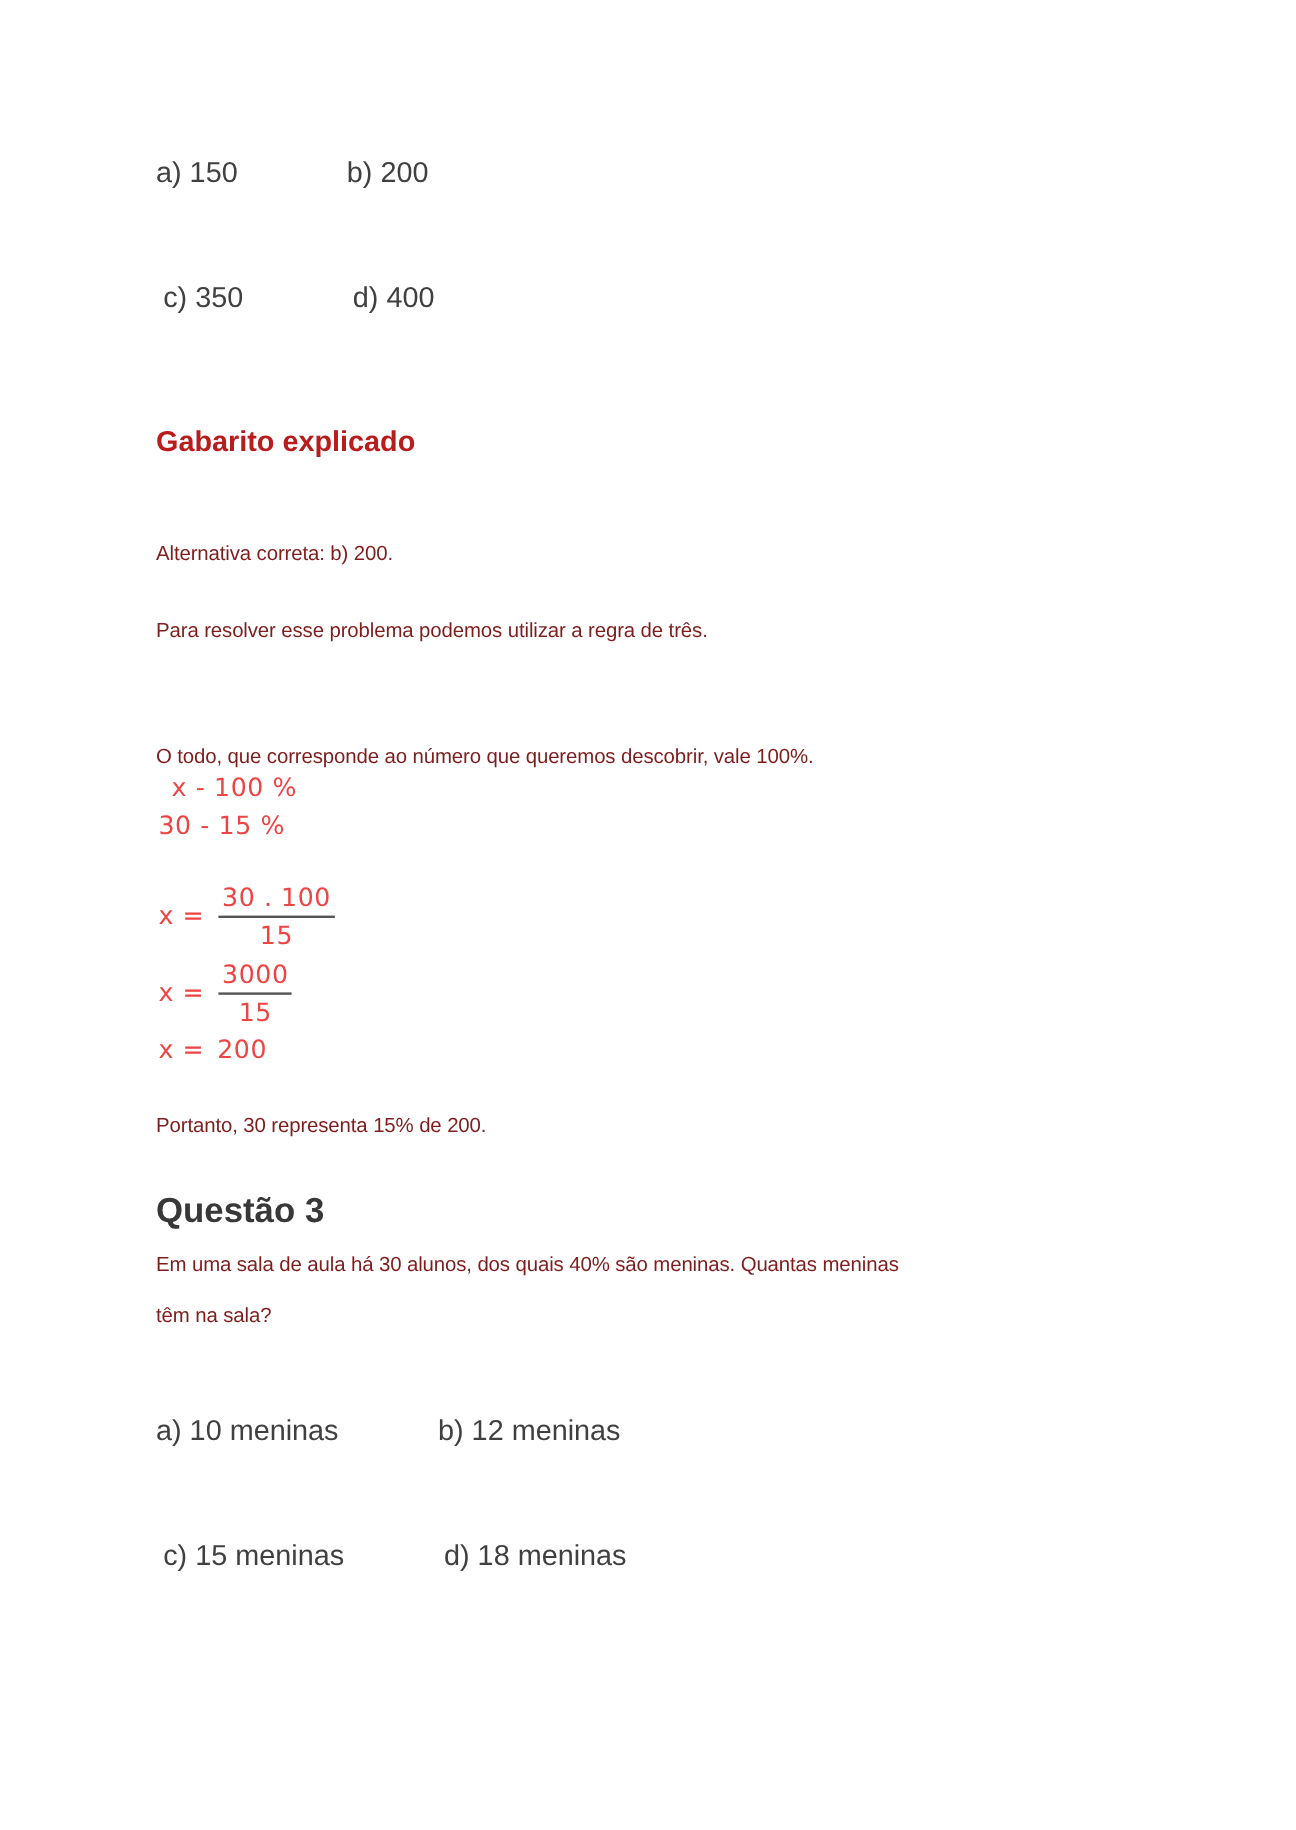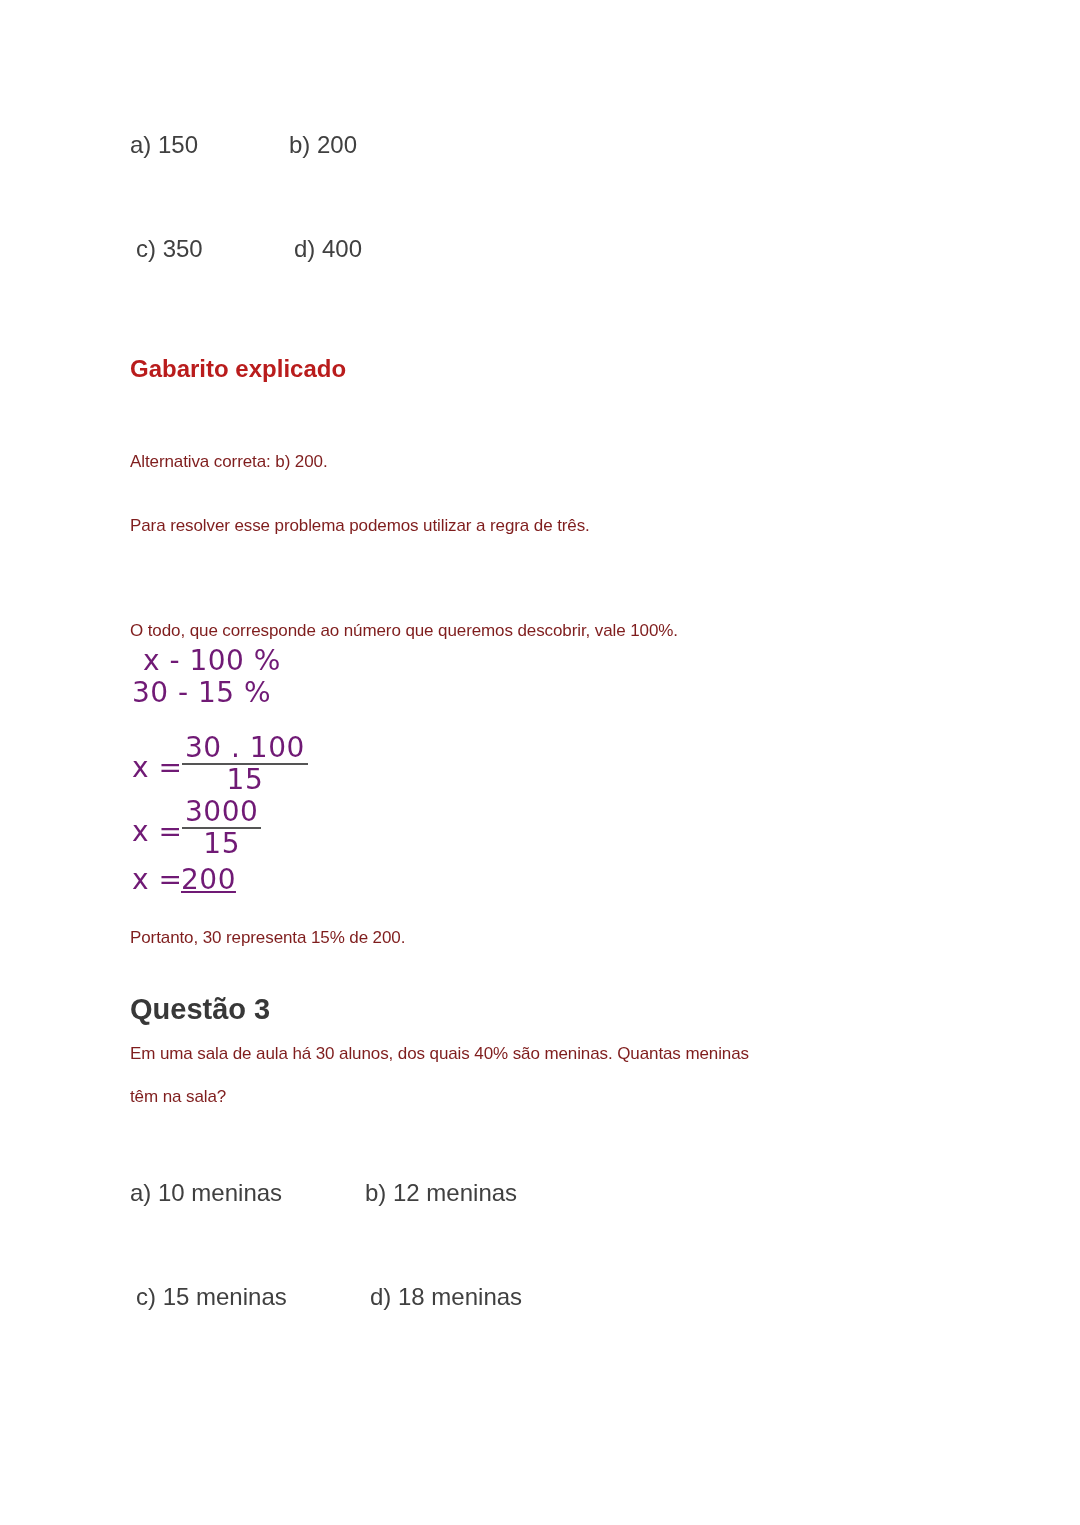--- a/index.html
+++ b/index.html
@@ -31,22 +31,22 @@
       color: #b91c1c;
       margin-top: 14px;
     }
     .h-question {
       font-size: 29px;
       font-weight: bold;
       color: #383838;
     }
     .math {
       font-family: "DejaVu Sans", sans-serif;
-      font-size: 28px;
-      color: #701a75;
+      font-size: 21px;
+      color: #ef4444;
       letter-spacing: 0.5px;
     }
     .frac {
       position: absolute;
       display: inline-block;
       text-align: center;
     }
     .frac .num {
       display: block;
       padding: 0 3px 1px 3px;
@@ -89,21 +89,21 @@
       <span class="den">15</span>
     </span>
 
     <span class="abs math" style="left:132px; top:815px;">x =</span>
     <span class="frac math" style="left:182px; top:798px;">
       <span class="num">3000</span>
       <span class="den">15</span>
     </span>
 
     <span class="abs math" style="left:132px; top:863px;">x =</span>
-    <span class="abs math" style="left:181px; top:863px;text-decoration:underline;">200</span>
+    <span class="abs math" style="left:181px; top:863px;">200</span>
   </div>
 
   <span class="abs body-text" style="left:130px; top:928px;">Portanto, 30 representa 15% de 200.</span>
 </div>
 
 <div>
   <span class="abs h-question" style="left:130px; top:993px;">Questão 3</span>
 
   <span class="abs body-text" style="left:130px; top:1044px;">Em uma sala de aula há 30 alunos, dos quais 40% são meninas. Quantas meninas</span>
   <span class="abs body-text" style="left:130px; top:1087px;">têm na sala?</span>

